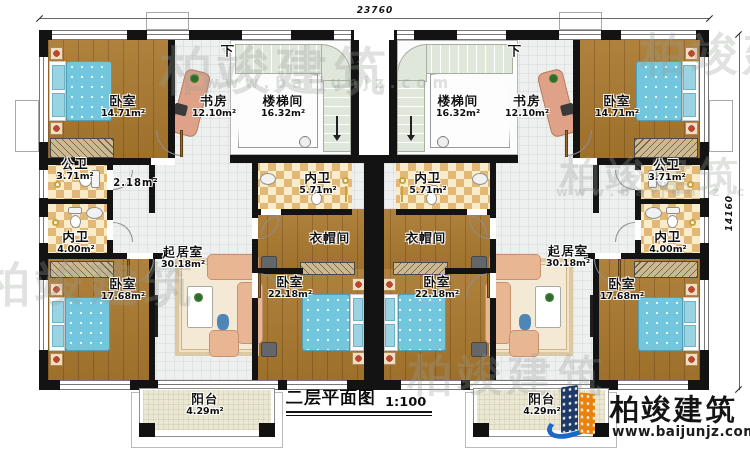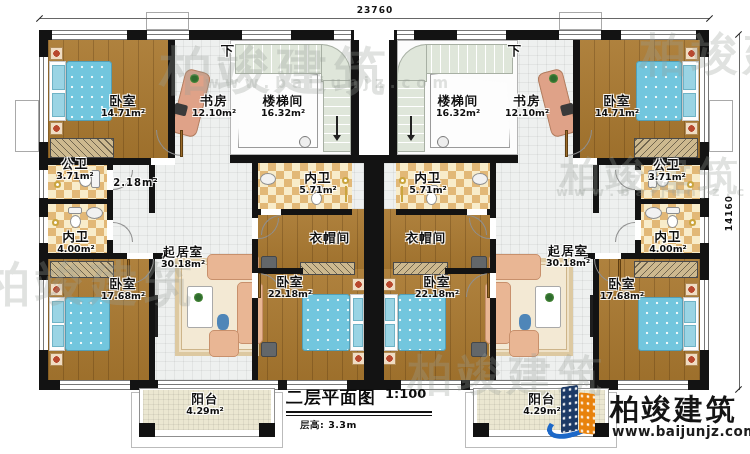--- a/index.html
+++ b/index.html
@@ -91,31 +91,31 @@
   .room-label .rn { font-size:12.5px; letter-spacing:1px; }
   .room-label .ra { font-size:9.5px; letter-spacing:0; }
   .room-label.dir .rn { font-size:13px; }
   .room-label.small .rn { font-size:10px; }
 
   
   #wms { position:absolute; left:0; top:0; width:750px; height:454px; z-index:30; pointer-events:none; overflow:hidden; }
   .wm { position:absolute; color:#9aa09a; opacity:.30; font-weight:bold; letter-spacing:6px; white-space:nowrap; }
 
   
-  .dims { position:absolute; left:0; top:0; width:750px; height:344px; z-index:50; pointer-events:none; }
+  .dims { position:absolute; left:0; top:0; width:750px; height:344px; z-index:50; pointer-events:none;font-style:italic; }
   .dline { position:absolute; background:#666; }
   .tick { position:absolute; width:1px; height:9px; background:#222; transform:rotate(45deg); }
   .dim-top-label { position:absolute; left:0; right:0; top:5px; text-align:center;
      font-size:9px; font-weight:bold; color:#111; letter-spacing:1px; }
   .dim-right-label { position:absolute; left:724px; top:195px; font-size:9px; font-weight:bold; color:#111;
      writing-mode:vertical-rl; transform:rotate(180deg); letter-spacing:1px; }
 
   
   .titleblock { position:absolute; left:286px; top:386px; z-index:50; color:#0c0c0c; }
-  .tb-row { display:flex; align-items:flex-start; gap:9px; }
+  .tb-row { display:flex; align-items:flex-end; gap:9px; }
   .tb-title { font-size:17px; font-weight:bold; letter-spacing:1px; }
   .tb-scale { font-size:13px; font-weight:bold; }
   .tb-u1 { width:146px; height:2px; background:#111; margin-top:2px; }
   .tb-u2 { width:146px; height:1px; background:#111; margin-top:2px; }
   .tb-line { margin-left:14px; margin-top:3px; font-size:9.5px; font-weight:bold; letter-spacing:0.5px; }
 
   
   .logo { position:absolute; left:548px; top:383px; z-index:55; }
   .logo-icon { position:absolute; left:0; top:0; width:60px; height:64px; }
   .li-navy { position:absolute; left:13px; top:3px; width:17px; height:46px; background:#1d3a66;
@@ -505,24 +505,20 @@
     <div class="dim-right-label">14160</div>
   </div>
 
   <div class="titleblock">
     <div class="tb-row">
       <span class="tb-title">二层平面图</span>
       <span class="tb-scale">1:100</span>
     </div>
     <div class="tb-u1"></div>
     <div class="tb-u2"></div>
-    <div class="tb-line">
-      <span>层高:</span>
-      <span>3.3m</span>
-    </div>
   </div>
 
   <div class="logo">
     <div class="logo-icon">
       <div class="li-swoosh"></div>
       <div class="li-navy"></div>
       <div class="li-orange"></div>
     </div>
     <div class="logo-name">柏竣建筑</div>
     <div class="logo-url">www.baijunjz.com</div>

